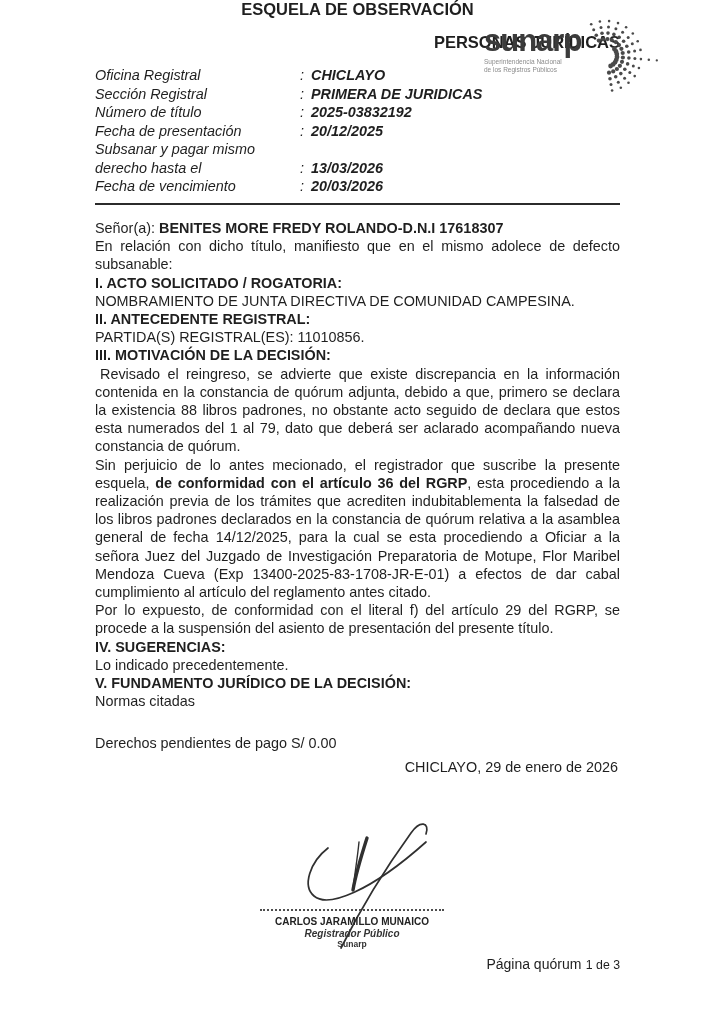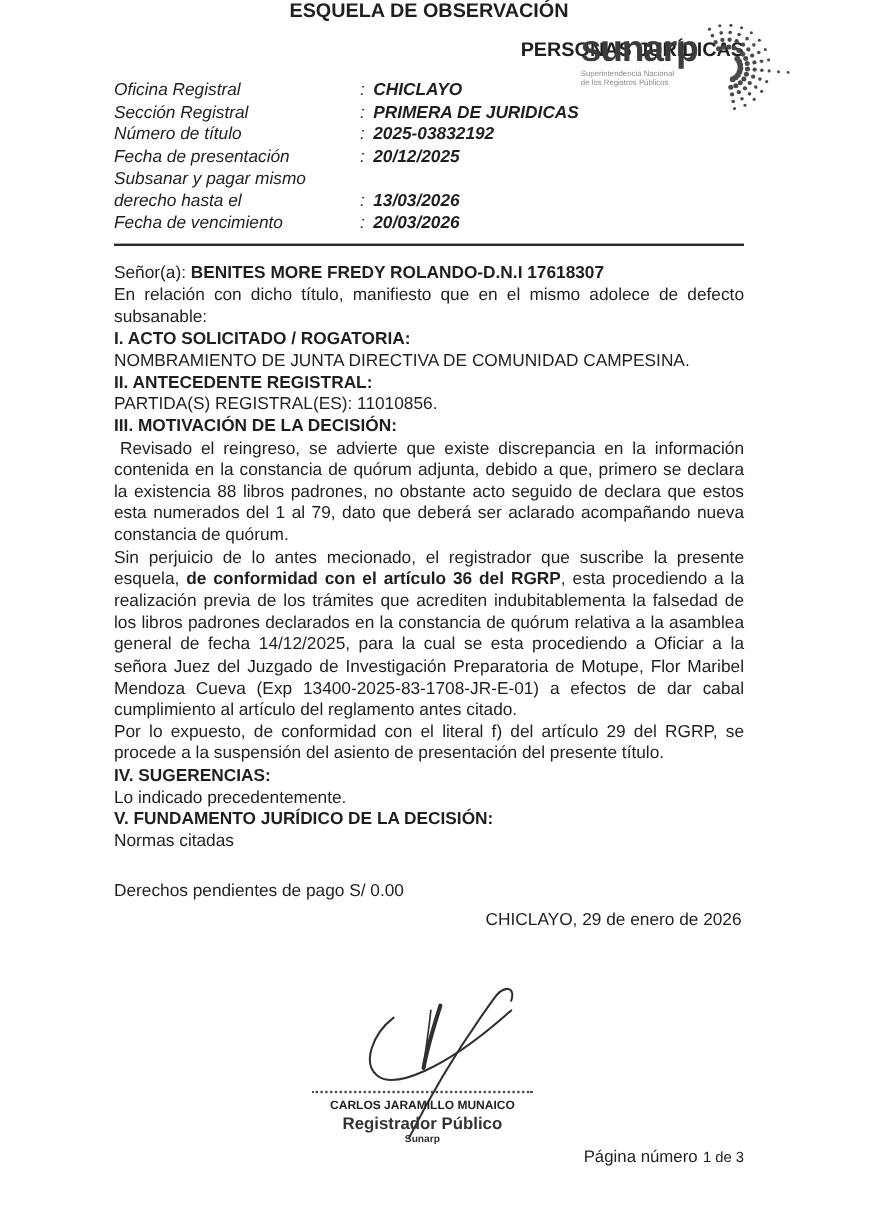--- a/index.html
+++ b/index.html
@@ -46,21 +46,21 @@
 
   .payment { margin-top: 24px; }
   .dateline { margin-top: 5px; text-align: right; padding-right: 2px; }
 
   
   .signature { position: absolute; left: 252px; top: 818px; width: 200px; height: 140px; }
   .sig-svg { position: absolute; left: 18px; top: 0; }
   .sig-text { position: absolute; top: 91px; left: 0; right: 0; text-align: center; }
   .sig-dashes { width: 184px; margin: 0 auto; border: 0; border-top: 2px dotted #4e4e4e; }
   .sig-name { margin-top: 5px; font-size: 10px; font-weight: bold; color: #222; }
-  .sig-role { margin-top: 1px; font-size: 14px; font-weight: bold; color: #333; }
+  .sig-role { margin-top: 1px; font-size: 10px; font-weight: bold; color: #333; font-style: italic; }
   .sig-org  { font-size: 8.5px; font-weight: bold; color: #333; }
 
   
   .footer { position: absolute; top: 955px; right: 106px; white-space: nowrap; }
   .footer-label { font-size: 14px; }
   .footer-page  { font-size: 12.3px; }
 </style>
 </head>
 <body>
 
@@ -222,17 +222,17 @@
     </svg>
     <div class="sig-text">
       <hr class="sig-dashes">
       <div class="sig-name">CARLOS JARAMILLO MUNAICO</div>
       <div class="sig-role">Registrador Público</div>
       <div class="sig-org">Sunarp</div>
     </div>
   </div>
 
   <div class="footer">
-    <span class="footer-label">Página número</span>
+    <span class="footer-label">Página quórum</span>
     <span class="footer-page">1 de  3</span>
   </div>
 
 </div>
 
 </body></html>

